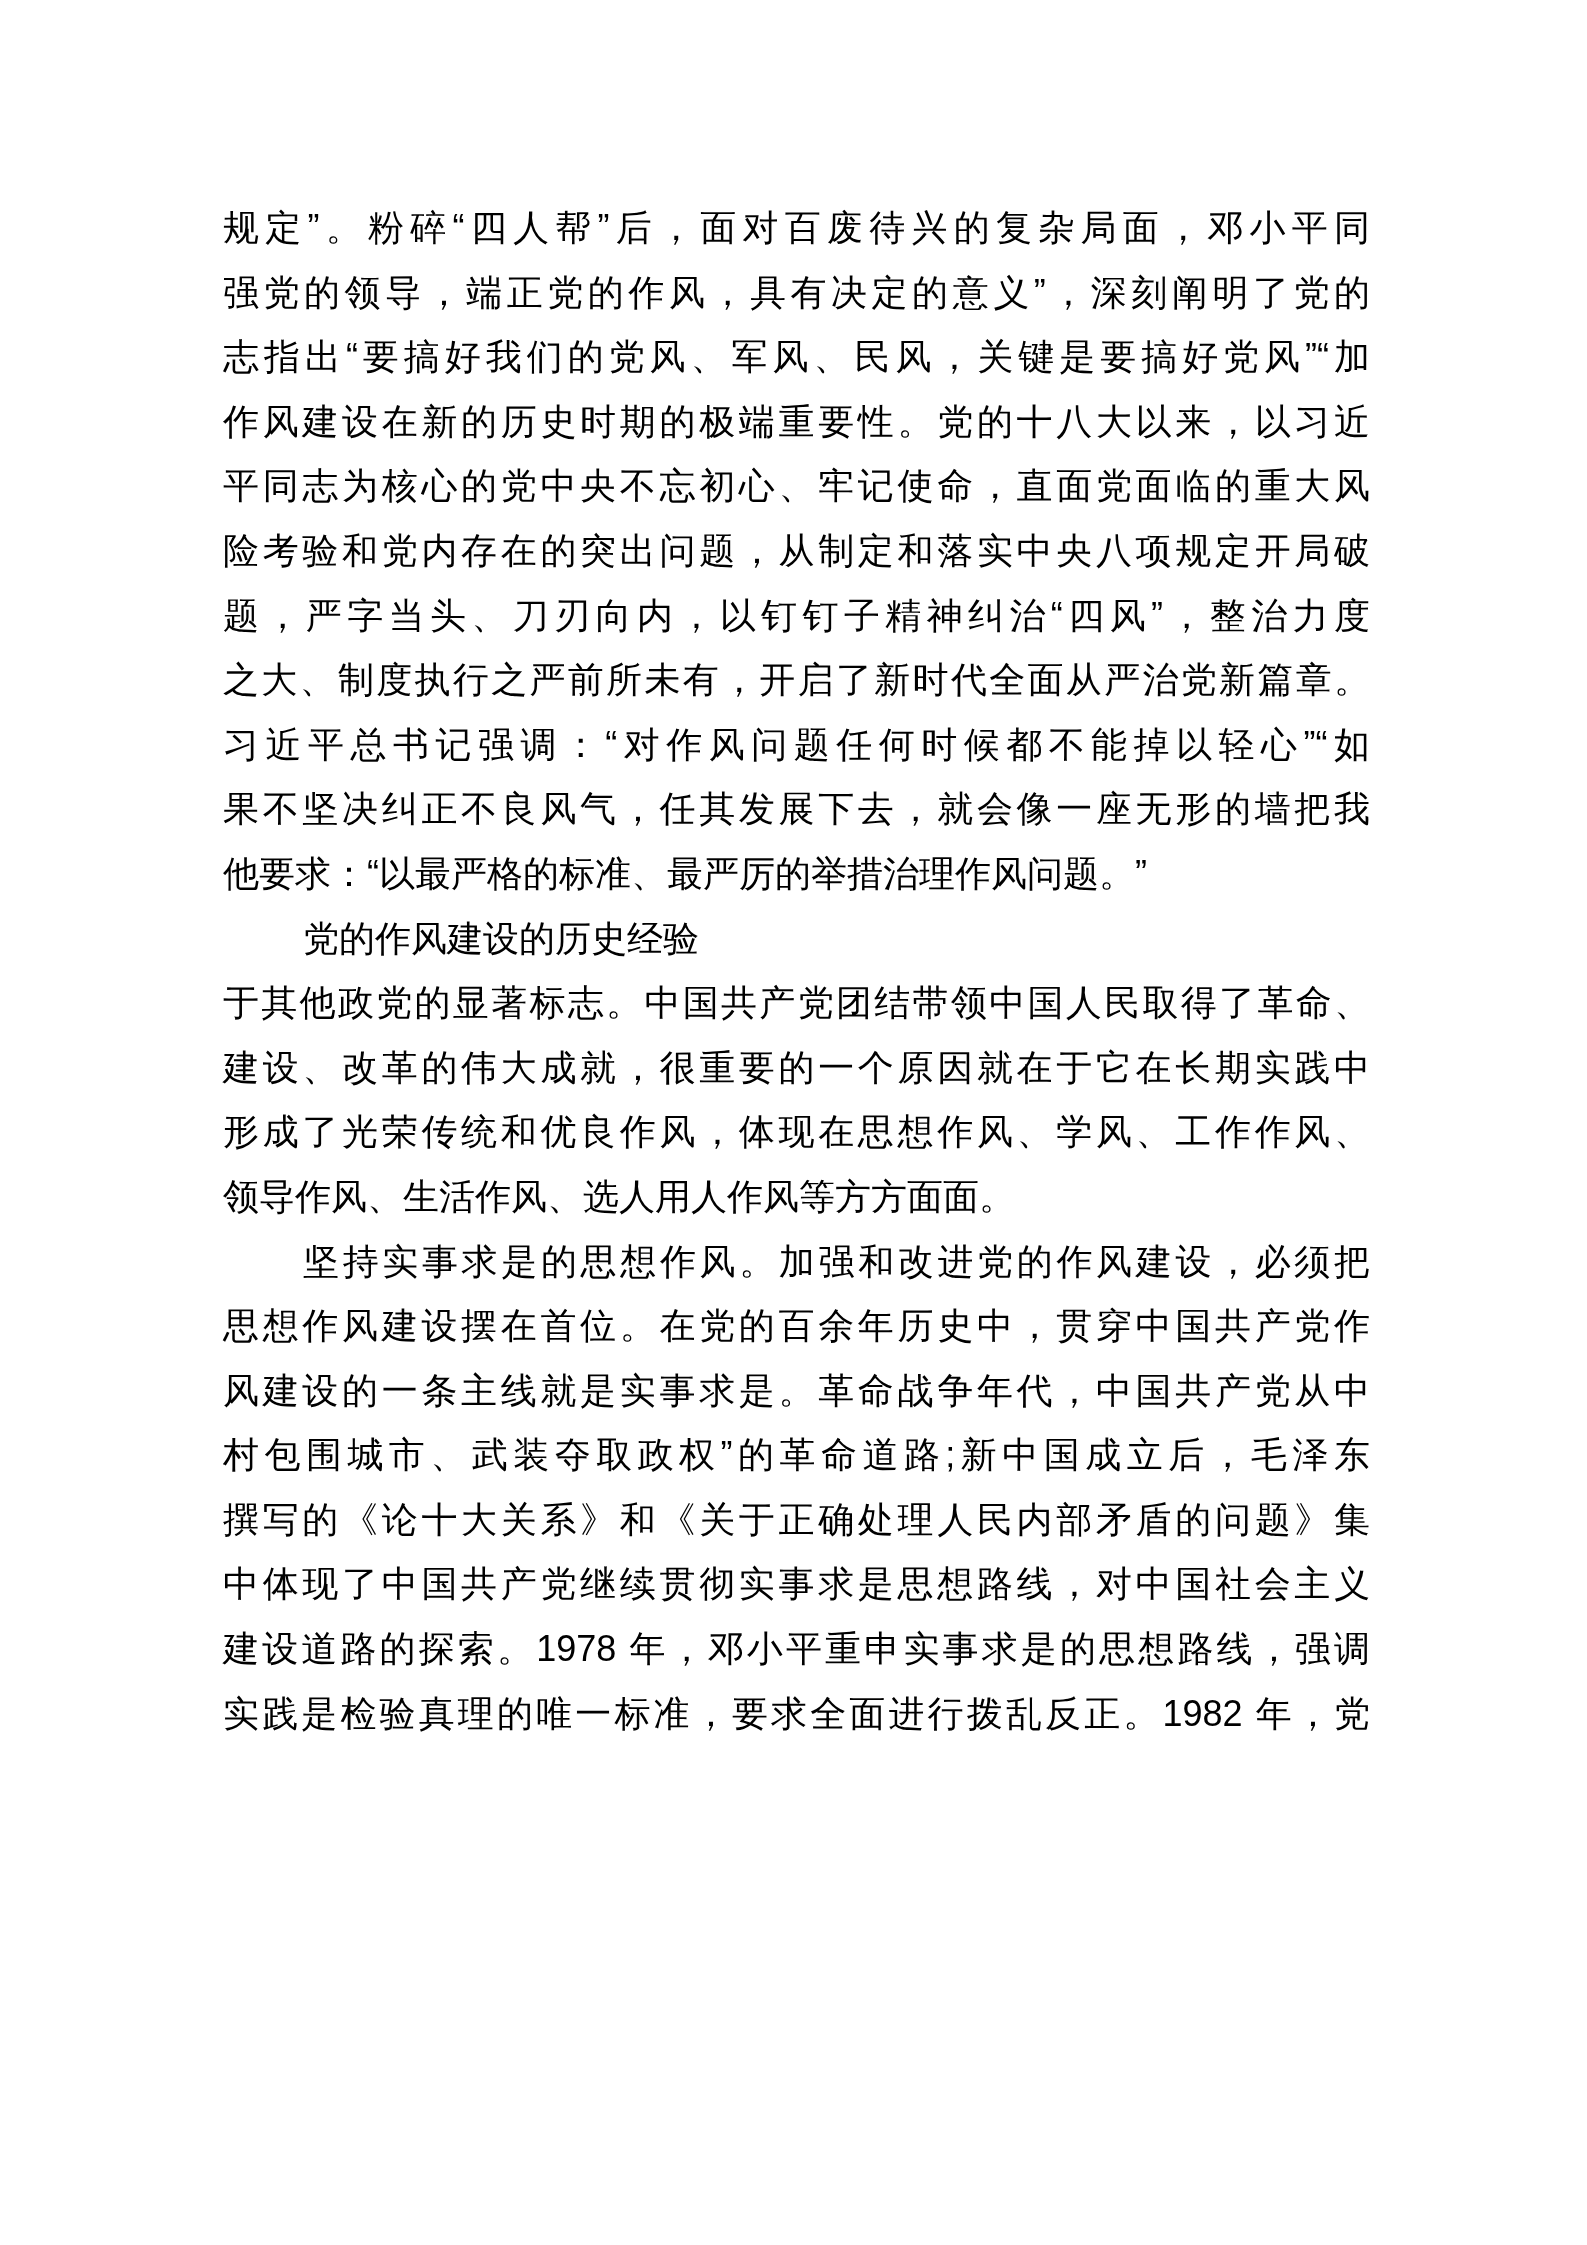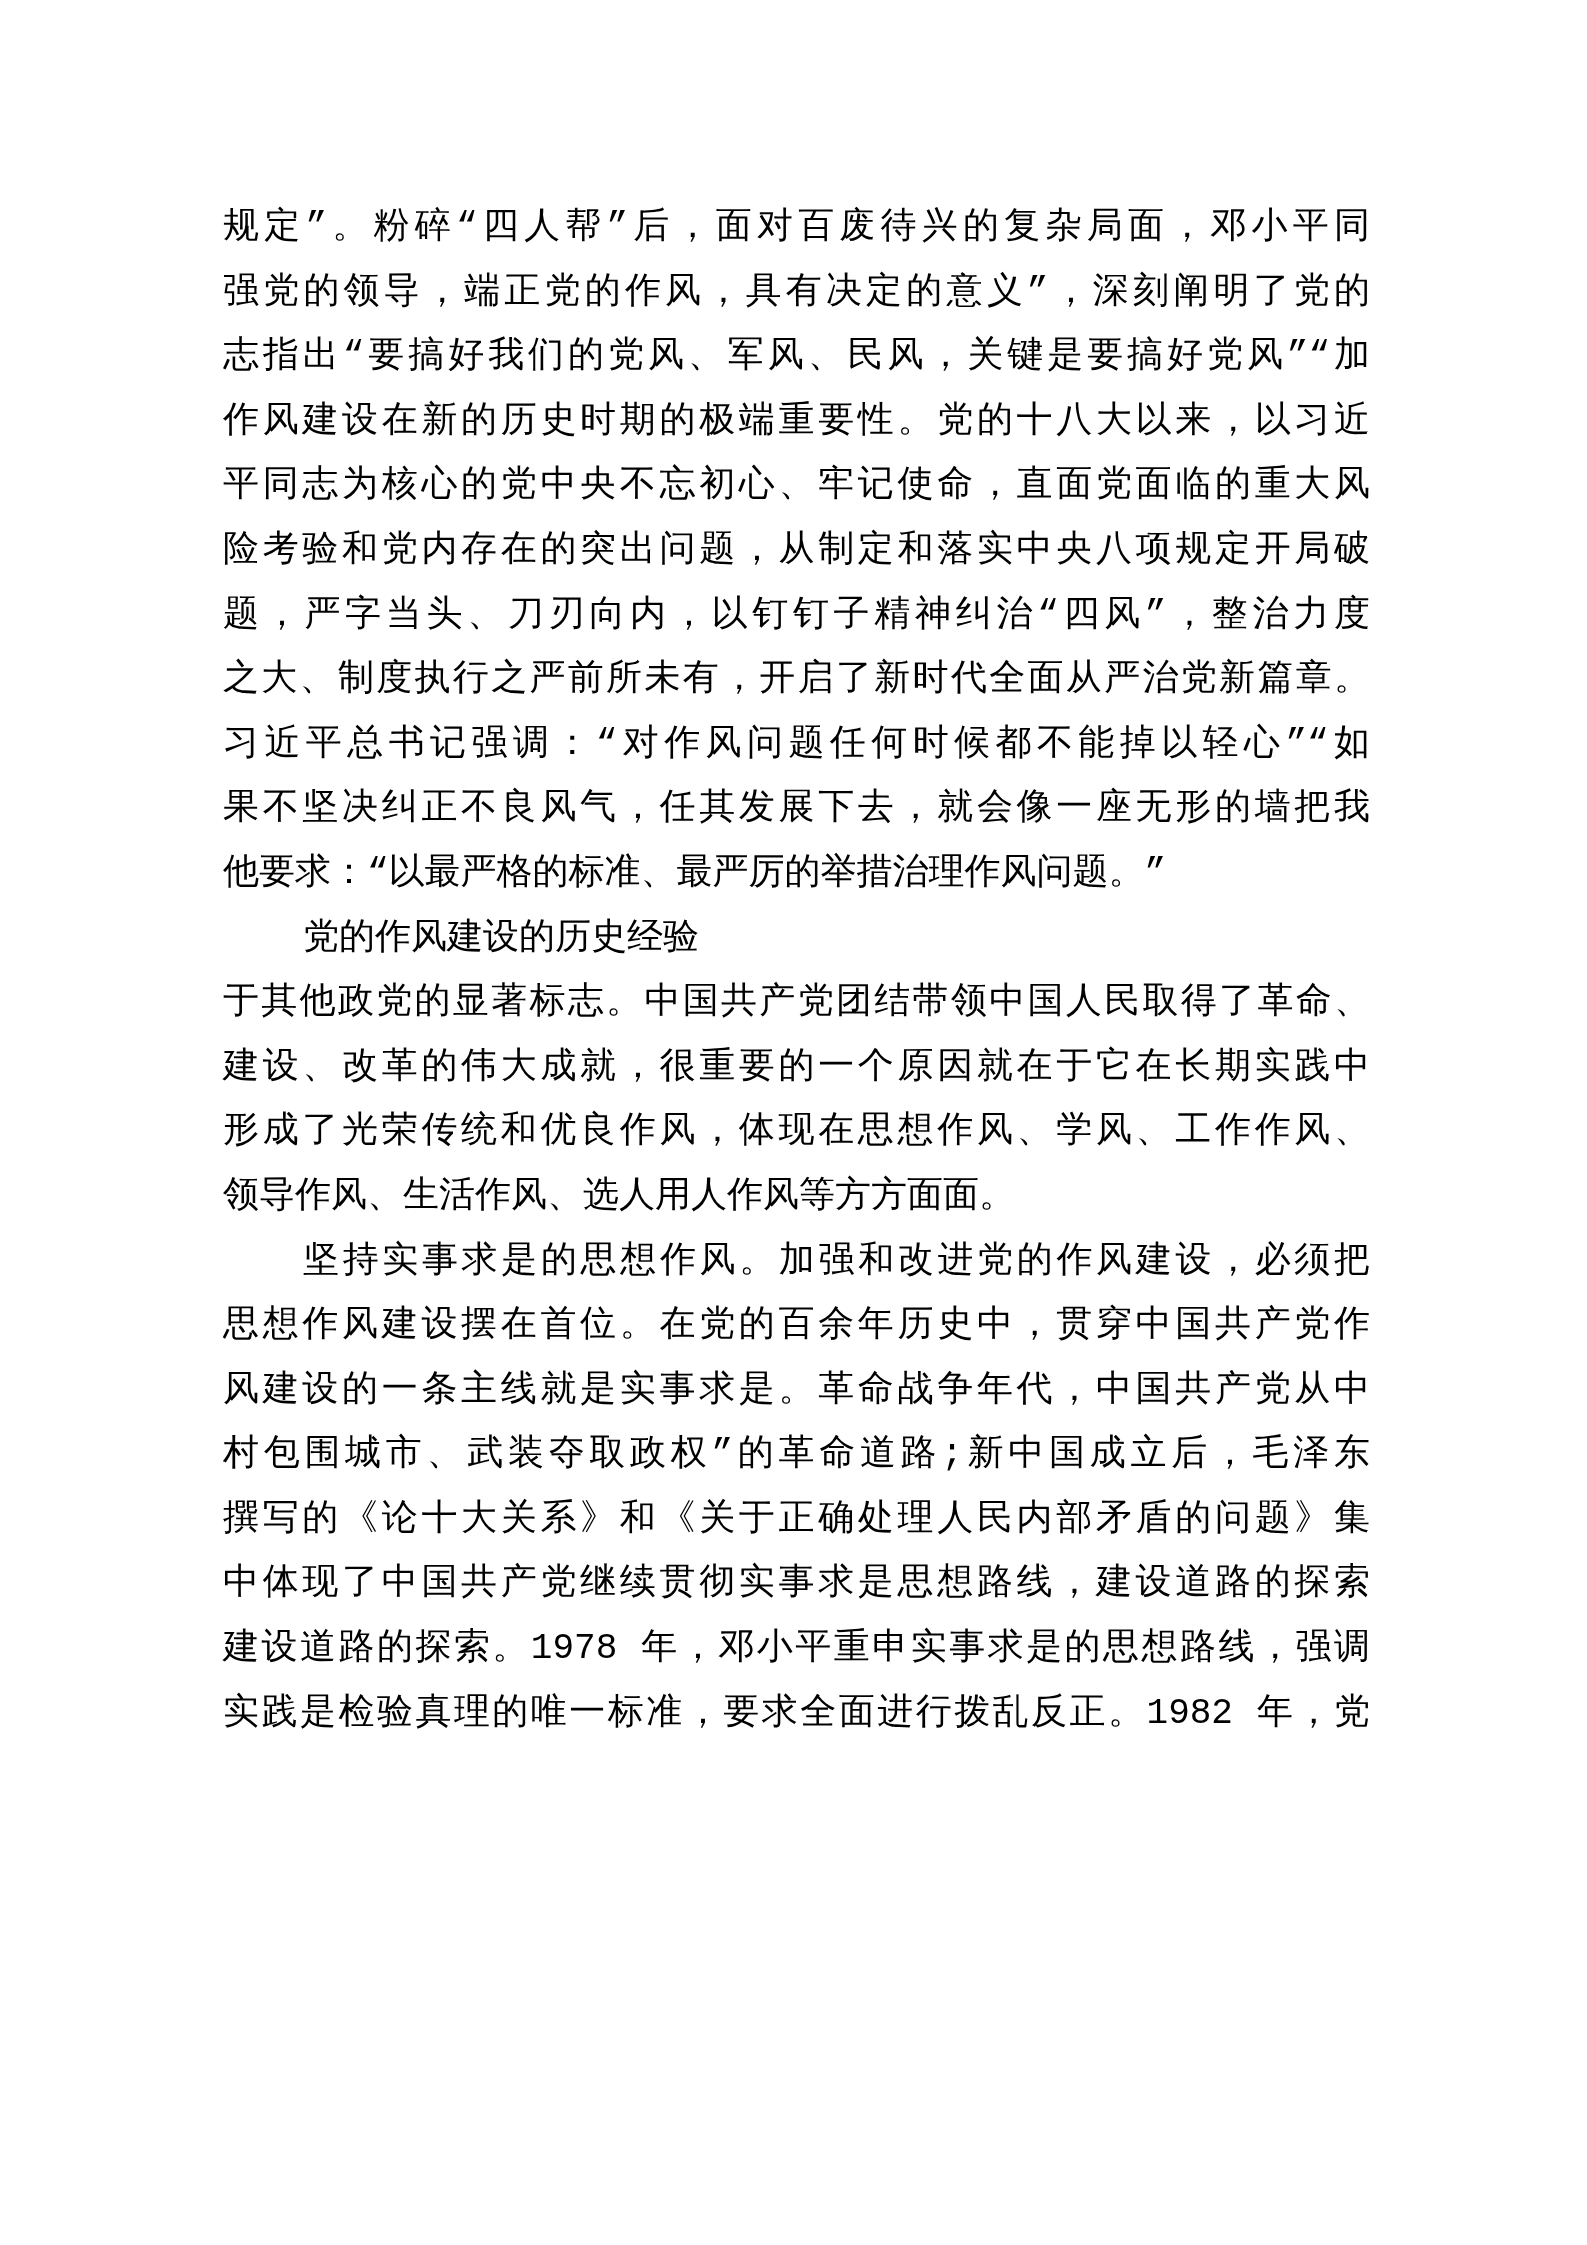--- a/index.html
+++ b/index.html
@@ -6,21 +6,21 @@
     margin: 0;
     padding: 0;
     background: #ffffff;
   }
   .page {
     position: relative;
     width: 1587px;
     height: 1964px;
     background: #ffffff;
     overflow: hidden;
-    font-family: Liberation Mono, monospace;
+    font-family: Liberation Sans, sans-serif;
     color: #000000;
   }
   .text-block {
     position: absolute;
     left: 223px;
     top: 196px;
     width: 1147px;
     font-size: 36px;
     line-height: 64.6px;
     letter-spacing: 0;
@@ -69,18 +69,18 @@
       <div class="line indent end">党的作风建设的历史经验</div>
       <div class="line">于其他政党的显著标志。中国共产党团结带领中国人民取得了革命、</div>
       <div class="line">建设、改革的伟大成就，很重要的一个原因就在于它在长期实践中</div>
       <div class="line">形成了光荣传统和优良作风，体现在思想作风、学风、工作作风、</div>
       <div class="line end">领导作风、生活作风、选人用人作风等方方面面。</div>
       <div class="line indent">坚持实事求是的思想作风。加强和改进党的作风建设，必须把</div>
       <div class="line">思想作风建设摆在首位。在党的百余年历史中，贯穿中国共产党作</div>
       <div class="line">风建设的一条主线就是实事求是。革命战争年代，中国共产党从中</div>
       <div class="line">村包围城市、武装夺取政权”的革命道路;新中国成立后，毛泽东</div>
       <div class="line">撰写的《论十大关系》和《关于正确处理人民内部矛盾的问题》集</div>
-      <div class="line">中体现了中国共产党继续贯彻实事求是思想路线，建设道路的探索</div>
+      <div class="line">中体现了中国共产党继续贯彻实事求是思想路线，对中国社会主义</div>
       <div class="line">建设道路的探索。1978 年，邓小平重申实事求是的思想路线，强调</div>
       <div class="line">实践是检验真理的唯一标准，要求全面进行拨乱反正。1982 年，党</div>
     </div>
   <div class="page-number">- 4 -</div>
 </div>
 
 </body></html>

